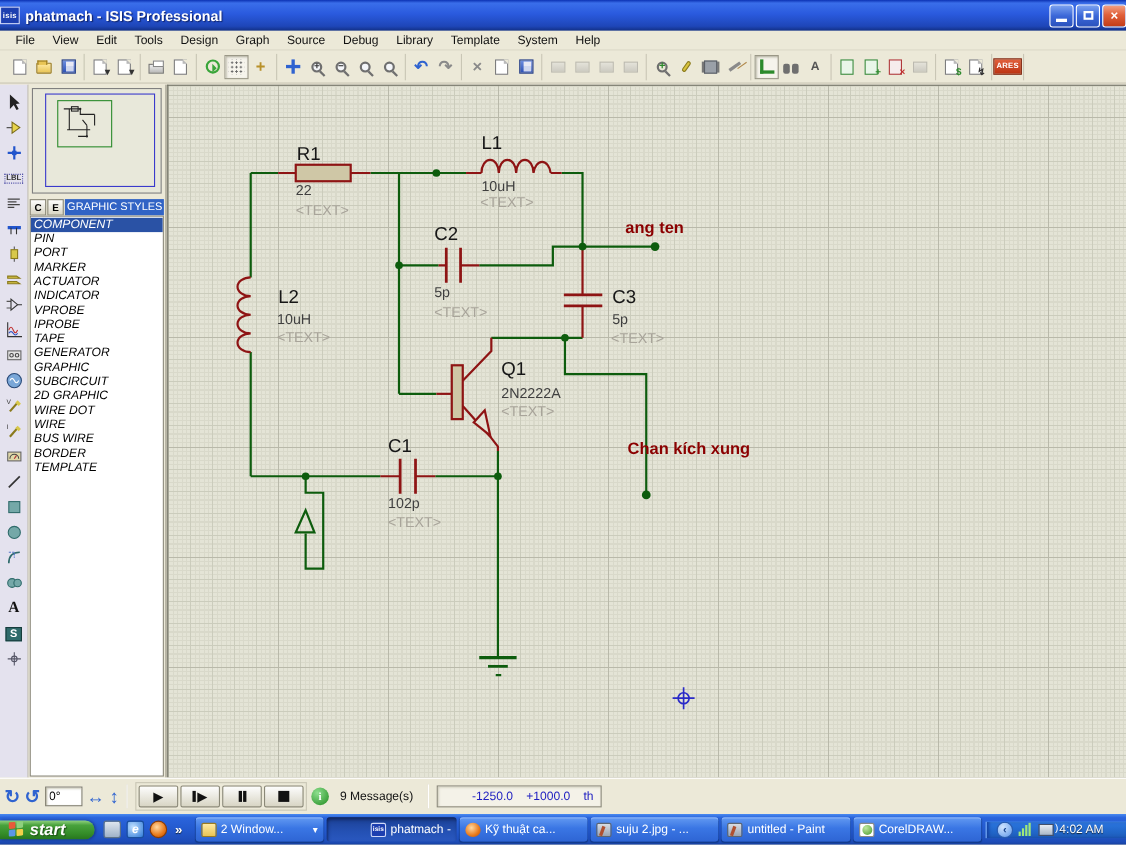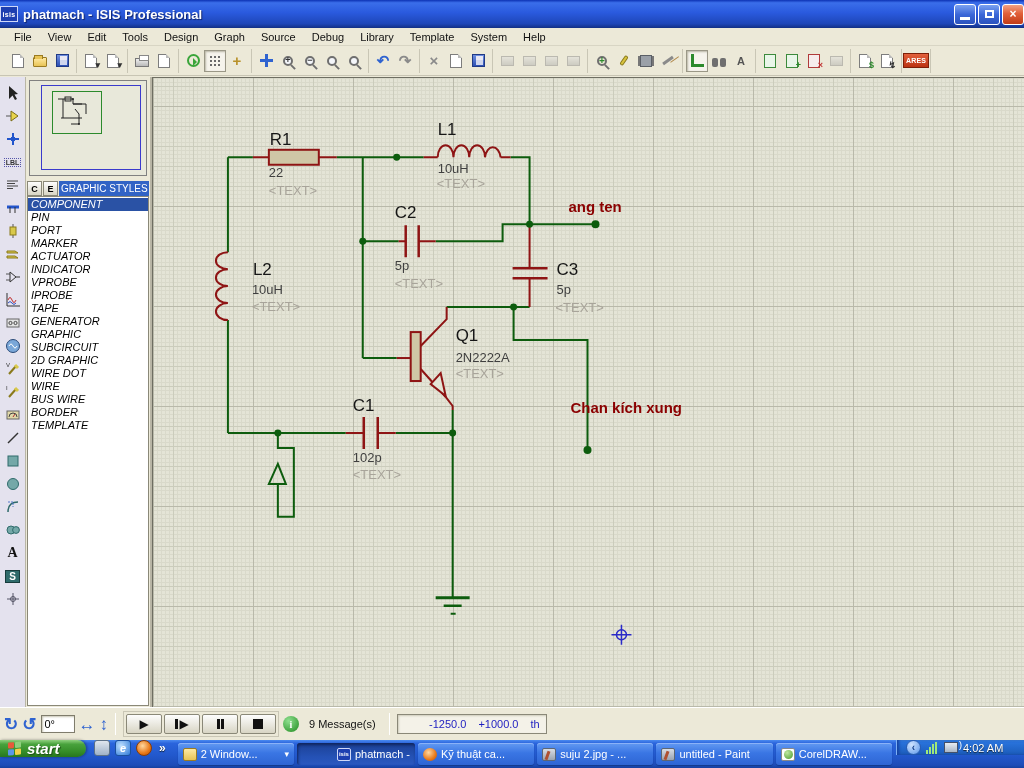--- a/index.html
+++ b/index.html
@@ -120,21 +120,21 @@
   .simbtn .sq { width:10px; height:10px; background:#111; }
   .info-ball { width:16px; height:16px; border-radius:50%; background:radial-gradient(circle at 35% 30%,#8fe08f,#1e8a1e); color:#fff;
     font-size:10px; font-weight:bold; display:flex; align-items:center; justify-content:center; font-family:"Liberation Serif",serif; }
   .msg-text { font-size:11px; color:#111; padding:0 6px; }
   .sheet-box { flex:1; height:20px; border:1px solid #8a8878; box-shadow:inset 1px 1px 2px #cfccbb; background:#f4f2e8;
     display:flex; align-items:center; padding-left:5px; font-size:11px; color:#111; }
   .coord-box { width:150px; height:20px; border:1px solid #8a8878; box-shadow:inset 1px 1px 2px #cfccbb; background:#f4f2e8;
     display:flex; align-items:center; justify-content:flex-end; gap:12px; padding:0 6px; color:#1d1dc0; font-size:11px; }
 
   
-  .taskbar { position:absolute; left:0; right:0; bottom:0; height:28px; display:flex; align-items:flex-start;
+  .taskbar { position:absolute; left:0; right:0; bottom:0; height:28px; display:flex; align-items:center;
     background:linear-gradient(180deg,#4a8af0 0%,#2a64dc 12%,#2258cc 55%,#1d4cb8 90%,#16409e 100%); }
   .start-btn { width:86px; display:flex; align-items:center; gap:5px; padding-left:8px; border-radius:0 12px 12px 0;
     background:linear-gradient(180deg,#8fd07e 0%,#48a23c 25%,#348c28 70%,#27761e 100%);
     box-shadow:1px 0 3px rgba(0,0,0,.4); color:#fff; font-size:15px; font-weight:bold; font-style:italic; text-shadow:1px 1px 1px #1d4f16; }
   .xp-flag { width:14px; height:14px; display:grid; grid-template-columns:6px 6px; grid-template-rows:6px 6px; gap:1px; transform:skewY(-5deg); }
   .xp-flag span { border-radius:1px; }
   .quick { display:flex; align-items:center; gap:5px; padding:0 8px; }
   .ql-ic { width:16px; height:16px; border-radius:3px; }
   .ql-desktop { background:linear-gradient(#dfe6ee,#9fb2c8); border:1px solid #5d7288; }
   .ql-ie { background:radial-gradient(circle at 35% 35%,#bfe0ff,#2f7ad8); border:1px solid #1a4f9e; color:#fff; font-size:11px; font-weight:bold; font-style:italic; display:flex; align-items:center; justify-content:center; }

